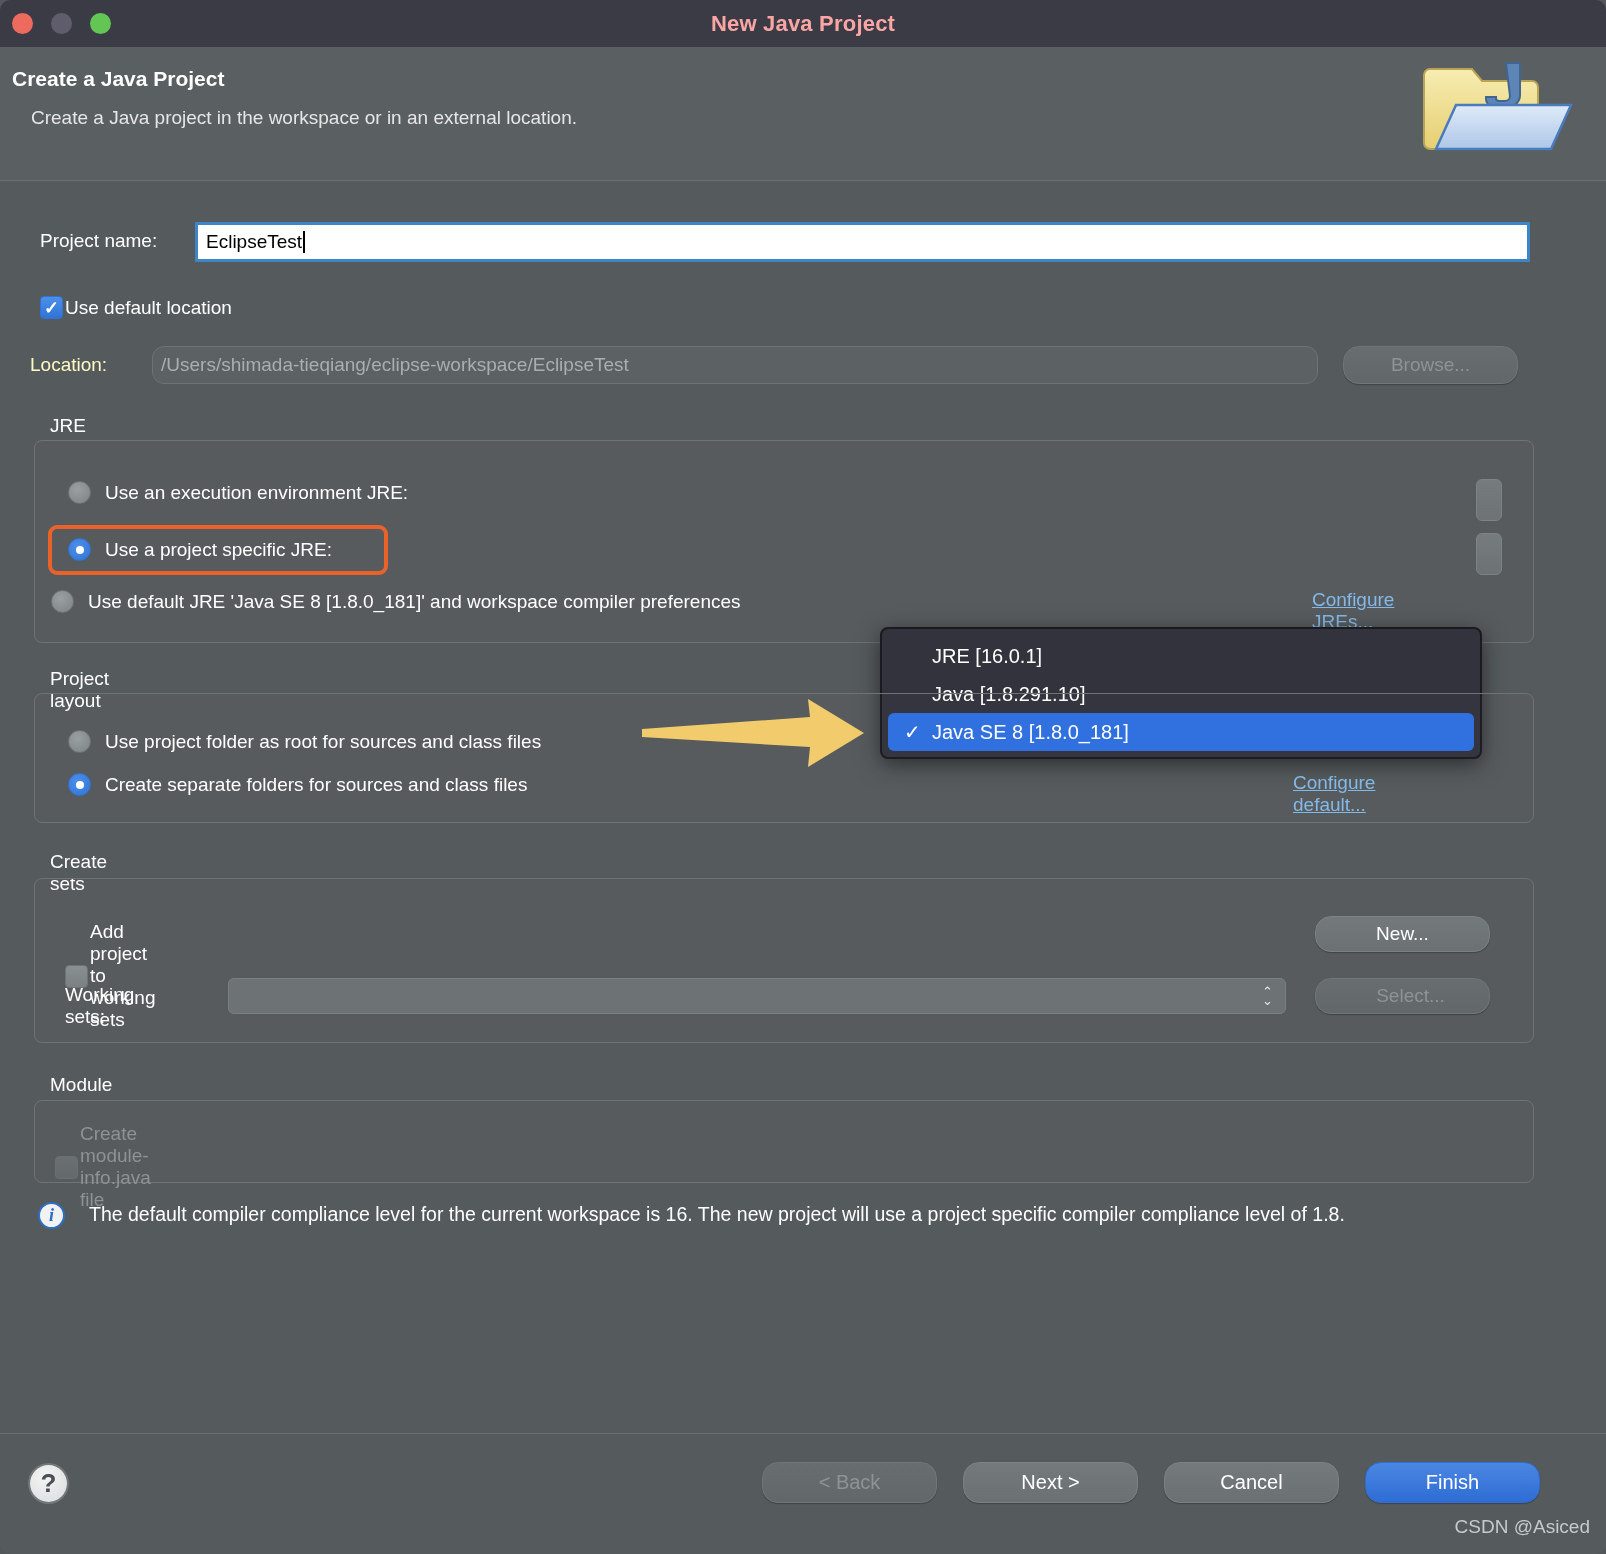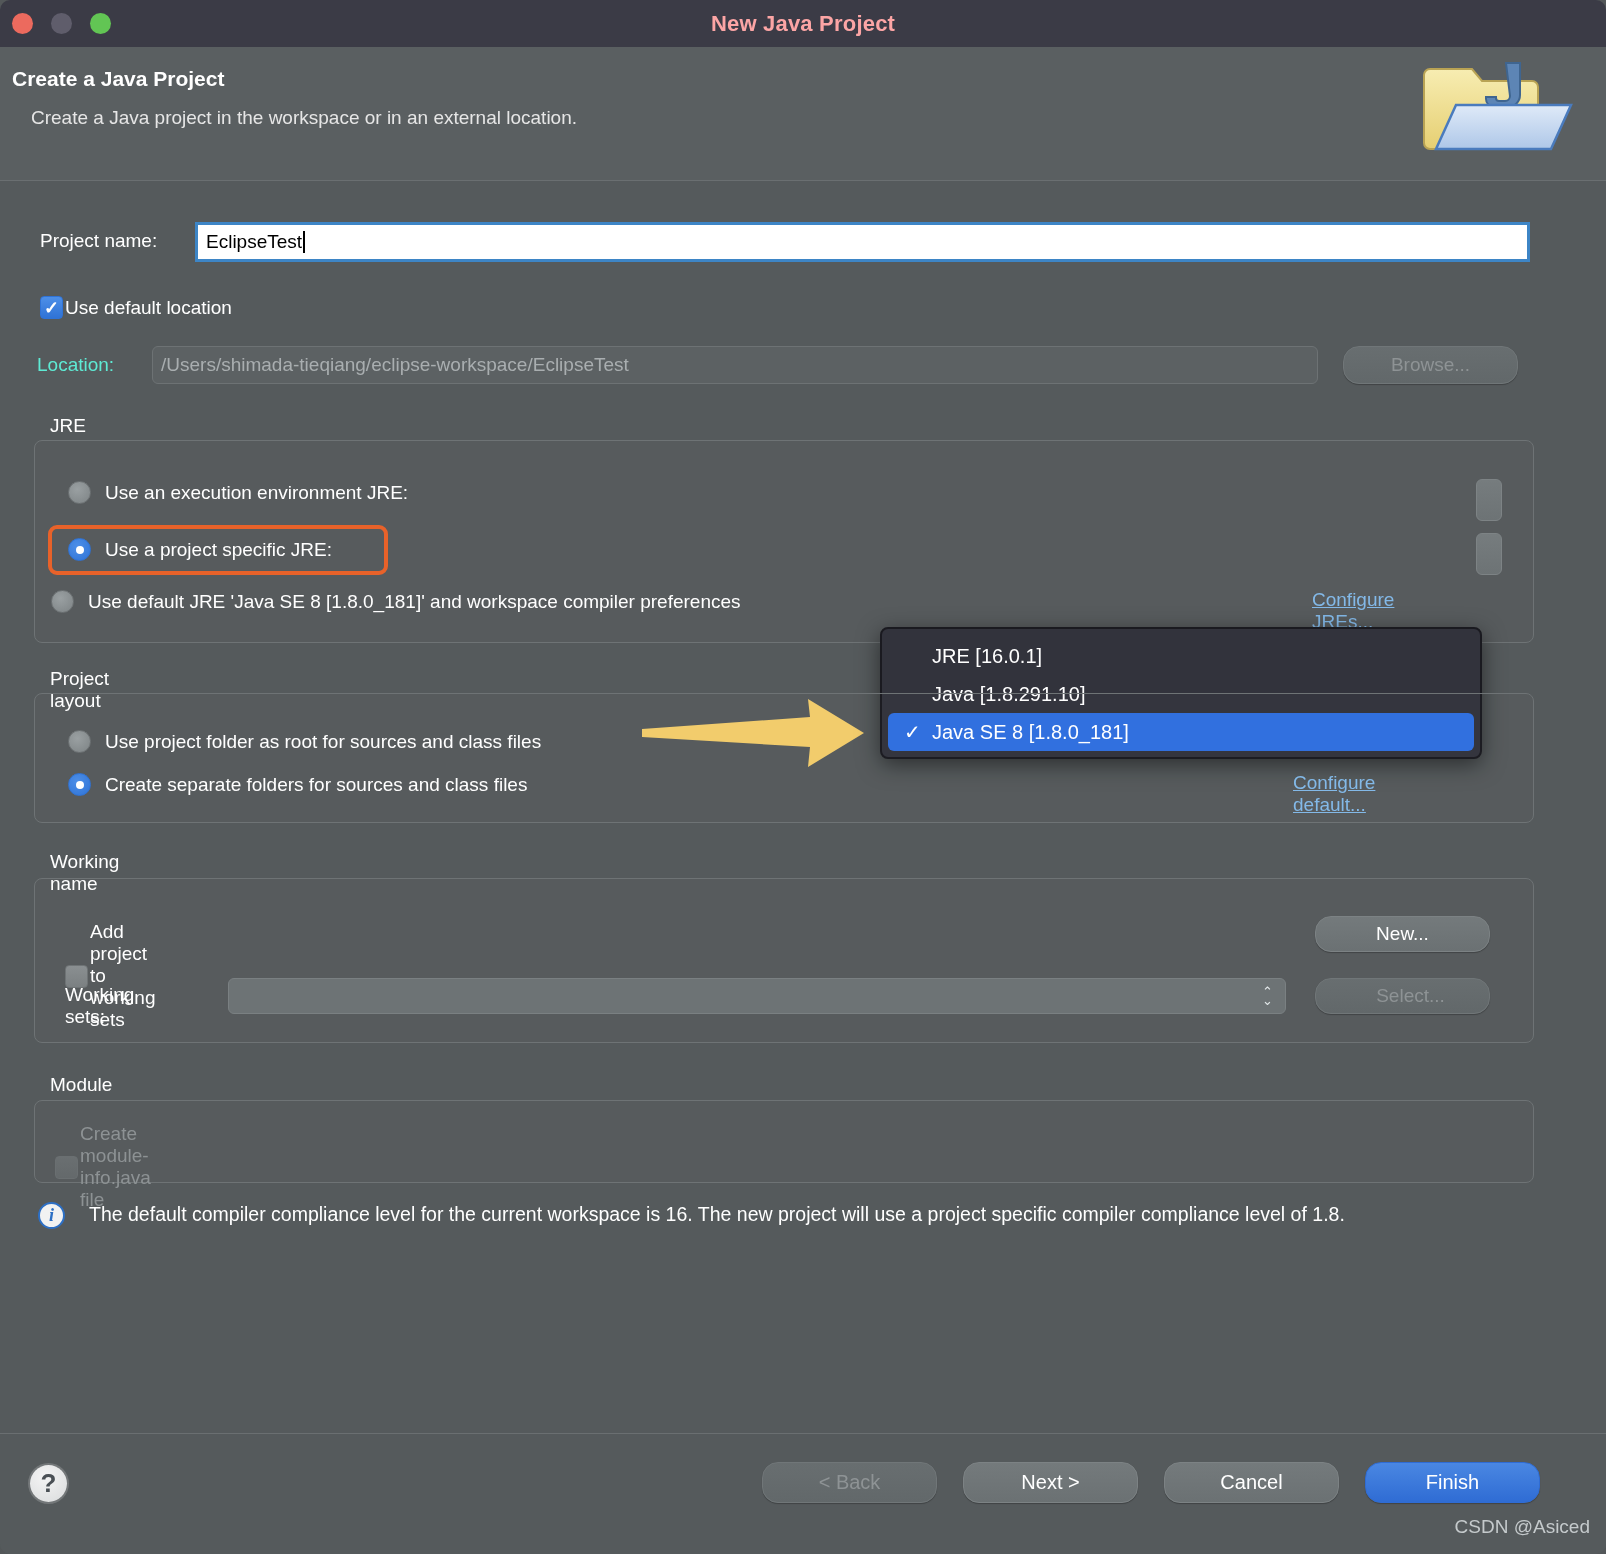--- a/index.html
+++ b/index.html
@@ -82,24 +82,24 @@
     border: 1px solid #6e7375;
     display: flex; align-items: center; justify-content: center;
   }
   .cb.checked { background: linear-gradient(#4d8fe8, #2f73d6); border-color: #2f73d6; }
   .cb.checked::after { content: "✓"; color: #fff; font-size: 18px; line-height: 1; font-weight: bold; }
   .cb.disabled { background: linear-gradient(#6a6f71, #64696b); border-color: #6a6f71; }
   .cb-label { color: #ffffff; font-size: 19px; }
   .cb-label.dim { color: #8d9294; }
 
   .row-location { position: absolute; left: 0; top: 165px; width: 100%; height: 40px; }
-  .lbl-location { position: absolute; left: 37px; top: 8px; color: #5eead4; font-size: 19px; }
+  .lbl-location { position: absolute; left: 30px; top: 8px; color: #fef9c3; font-size: 19px; }
   .field-location {
     position: absolute; left: 152px; top: 0; width: 1166px; height: 38px;
-    background: #5c6163; border: 1px solid #6d7274; border-radius: 6px;
+    background: #5c6163; border: 1px solid #6d7274; border-radius: 12px;
     color: #a9aeb0; font-size: 19px; display: flex; align-items: center; padding: 0 8px;
   }
   .btn {
     background: linear-gradient(#747a7c, #6b7173);
     border: 1px solid #7c8284; border-radius: 16px;
     color: #ffffff; font-size: 19px;
     display: flex; align-items: center; justify-content: center;
     box-shadow: 0 1px 1px rgba(0,0,0,.25);
   }
   .btn.disabled { color: #8e9395; background: linear-gradient(#686e70, #62686a); border-color: #707678; }
@@ -307,21 +307,21 @@
         <span class="radio-label">Use project folder as root for sources and class files</span>
       </div>
       <div class="radio-row" style="position:absolute; left:68px; top:592px;">
         <span class="radio on"></span>
         <span class="radio-label">Create separate folders for sources and class files</span>
       </div>
       <a class="link" style="position:absolute; left:1293px; top:591px;">Configure default...</a>
     </div>
 
     <div class="group">
-      <div class="group-title" style="left:50px; top:670px;">Working name</div>
+      <div class="group-title" style="left:50px; top:670px;">Create sets</div>
       <div class="group-box" style="left:34px; top:697px; width:1500px; height:165px;"></div>
 
       <div class="row-usedefault" style="left:65px; top:740px;">
         <span class="cb"></span>
         <span class="cb-label">Add project to working sets</span>
       </div>
       <div class="btn" style="position:absolute; left:1315px; top:735px; width:175px; height:36px;">New...</div>
 
       <div style="position:absolute; left:65px; top:803px; color:#ffffff; font-size:19px;">Working sets:</div>
       <div class="ws-combo" style="top:797px;">

